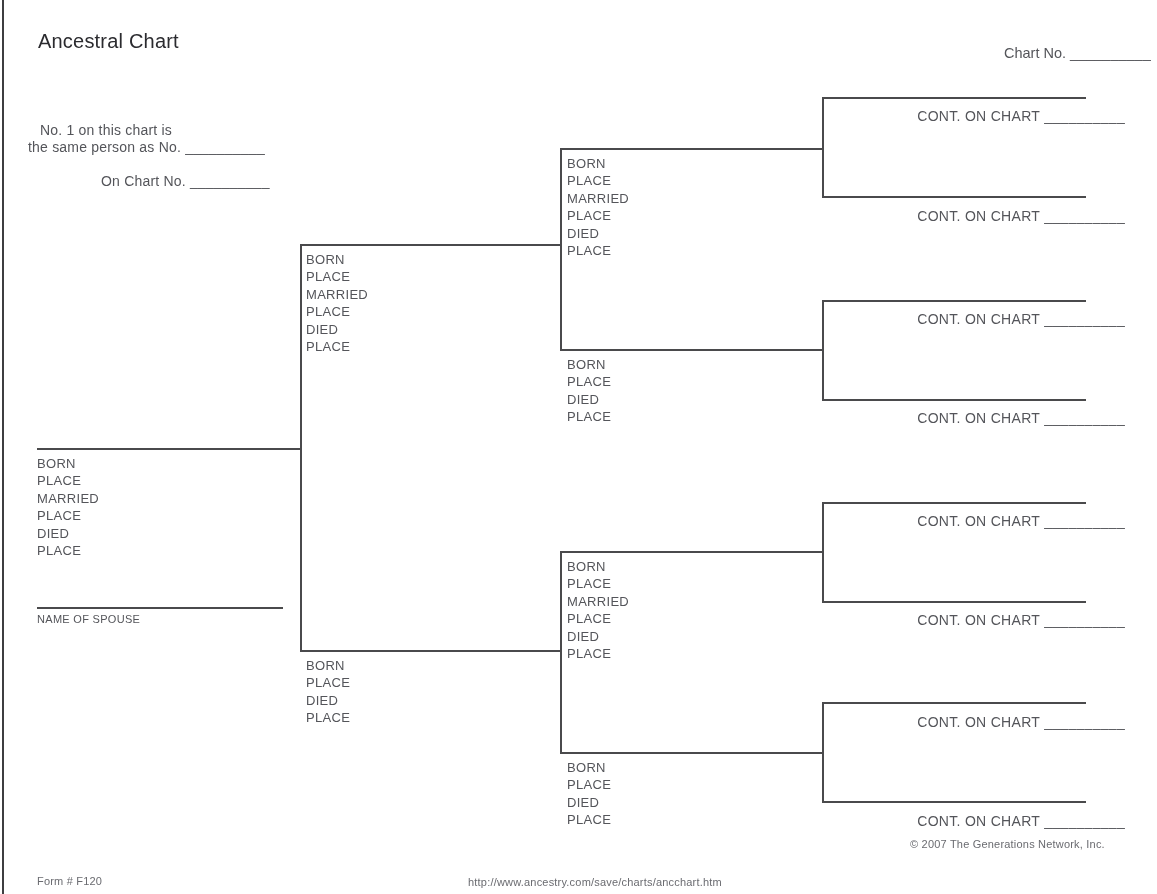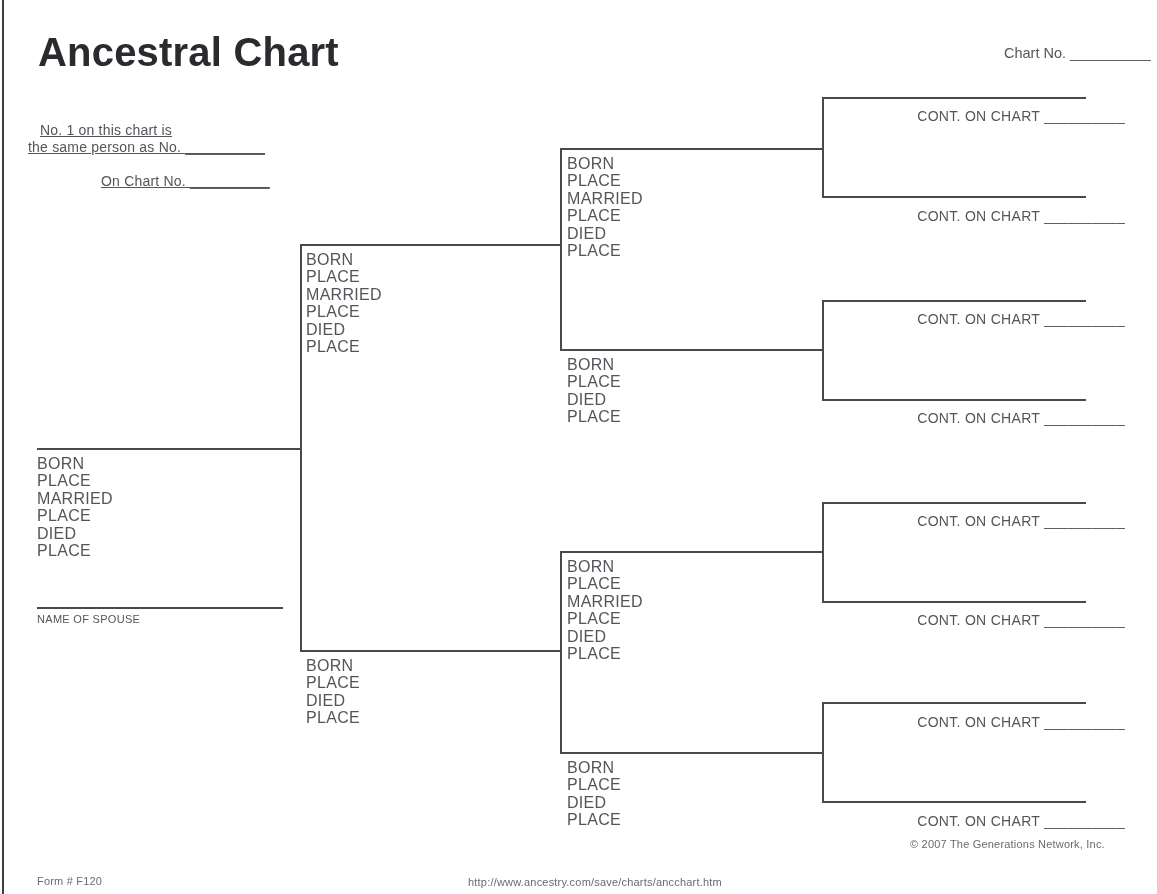--- a/index.html
+++ b/index.html
@@ -8,38 +8,38 @@
     width:1157px;height:894px;
     background:#ffffff;
     font-family:"Liberation Sans", sans-serif;
     overflow:hidden;
   }
   .hline{position:absolute;height:1.6px;background:#4a4a4c;}
   .vline{position:absolute;width:1.6px;background:#4a4a4c;}
   #page-left-border{position:absolute;left:2px;top:0;width:2px;height:894px;background:#3e3e40;}
   .lbl-list{
     position:absolute;
-    font-size:16px;line-height:17.4px;
+    font-size:13px;line-height:17.4px;
     color:#54555a;letter-spacing:.3px;
   }
   .lbl-list span{display:block;}
   .title{
     position:absolute;left:38px;top:30px;
-    font-size:40px;font-weight:bold;color:#2b2b2f;
+    font-size:20px;font-weight:normal;color:#2b2b2f;
     letter-spacing:.2px;
   }
   .logo{position:absolute;left:752px;top:30px;display:flex;align-items:center;}
   .logo svg{width:33px;height:33px;display:block;}
   .logo-text{
     font-family:"Liberation Serif", serif;
     font-size:23px;font-weight:600;color:#161616;
     margin-left:2px;letter-spacing:.2px;
   }
   .chart-no{position:absolute;left:960px;top:45px;font-size:14.5px;color:#54555a;margin-left:44px;}
-  .ref-text{position:absolute;font-size:14px;color:#54555a;letter-spacing:.2px;text-decoration:underline;}
+  .ref-text{position:absolute;font-size:14px;color:#54555a;letter-spacing:.2px;}
   .blank{white-space:pre;}
   .cont{
     position:absolute;left:823px;width:302px;
     text-align:right;font-size:14px;color:#54555a;letter-spacing:.3px;
   }
   .spouse-label{position:absolute;left:37px;top:613px;font-size:11px;color:#54555a;letter-spacing:.3px;}
   .footer-text{position:absolute;font-size:11px;color:#6a6b70;letter-spacing:.2px;}
 </style>
 </head>
 <body>

